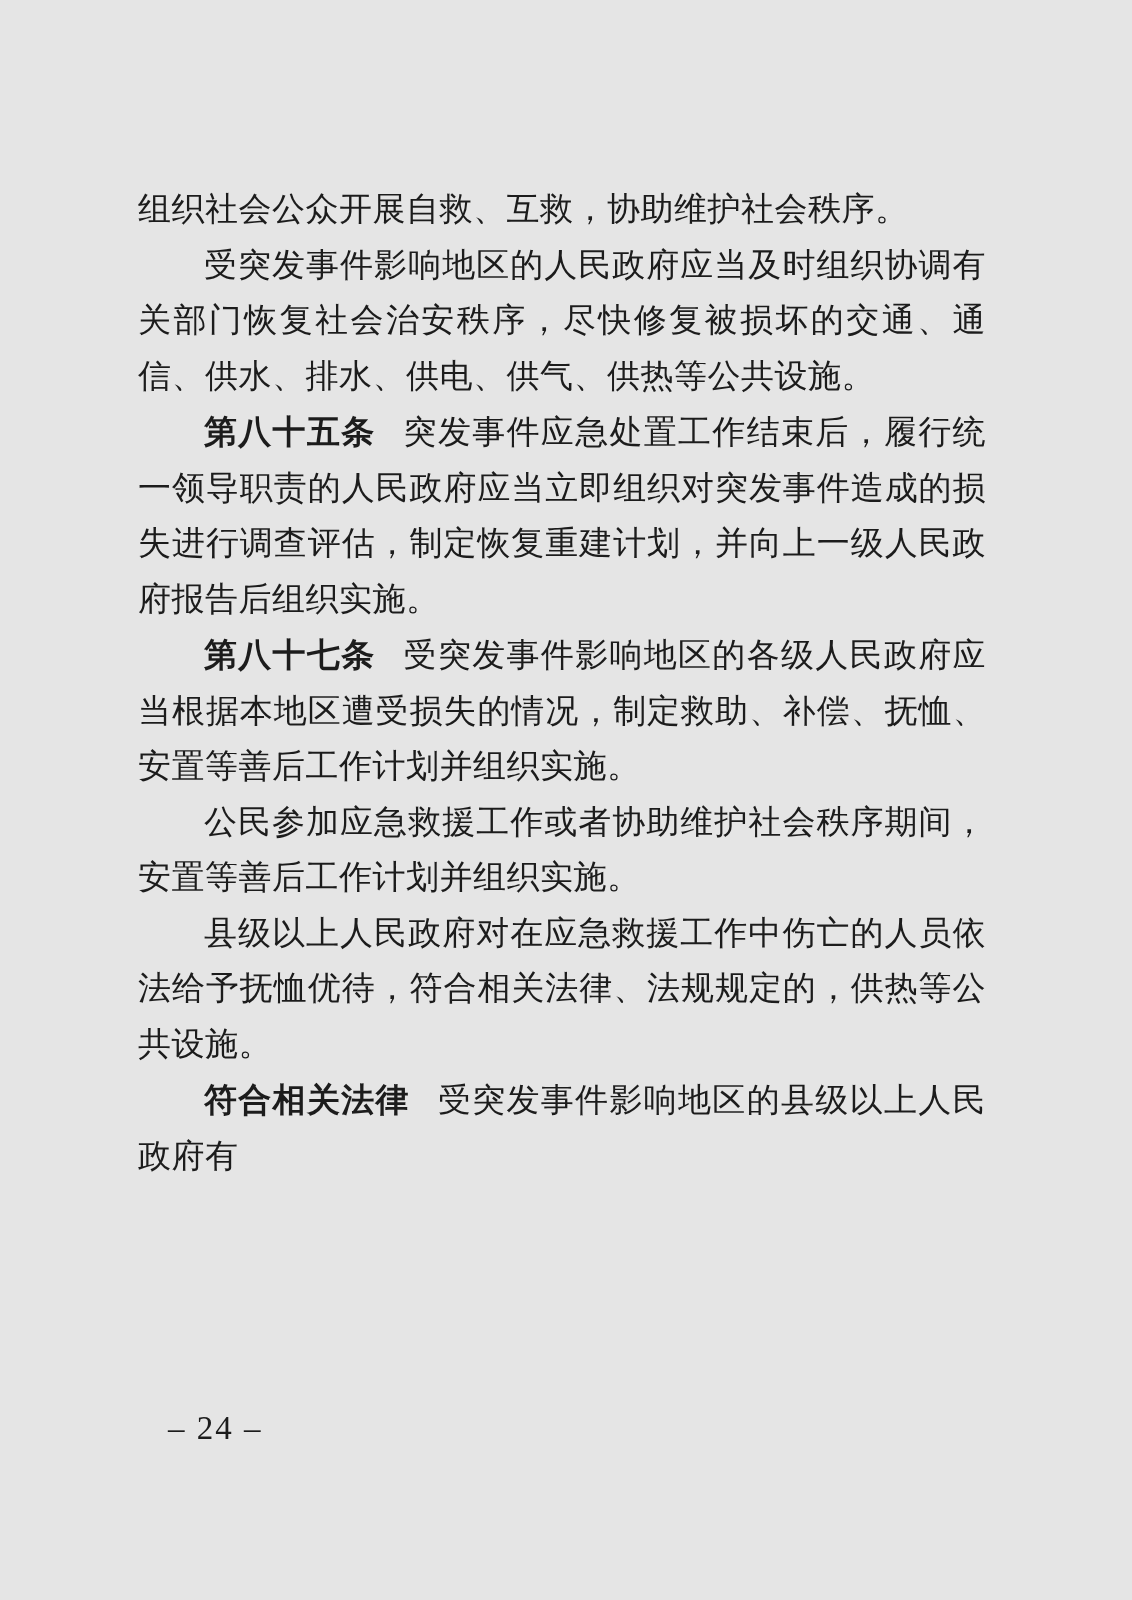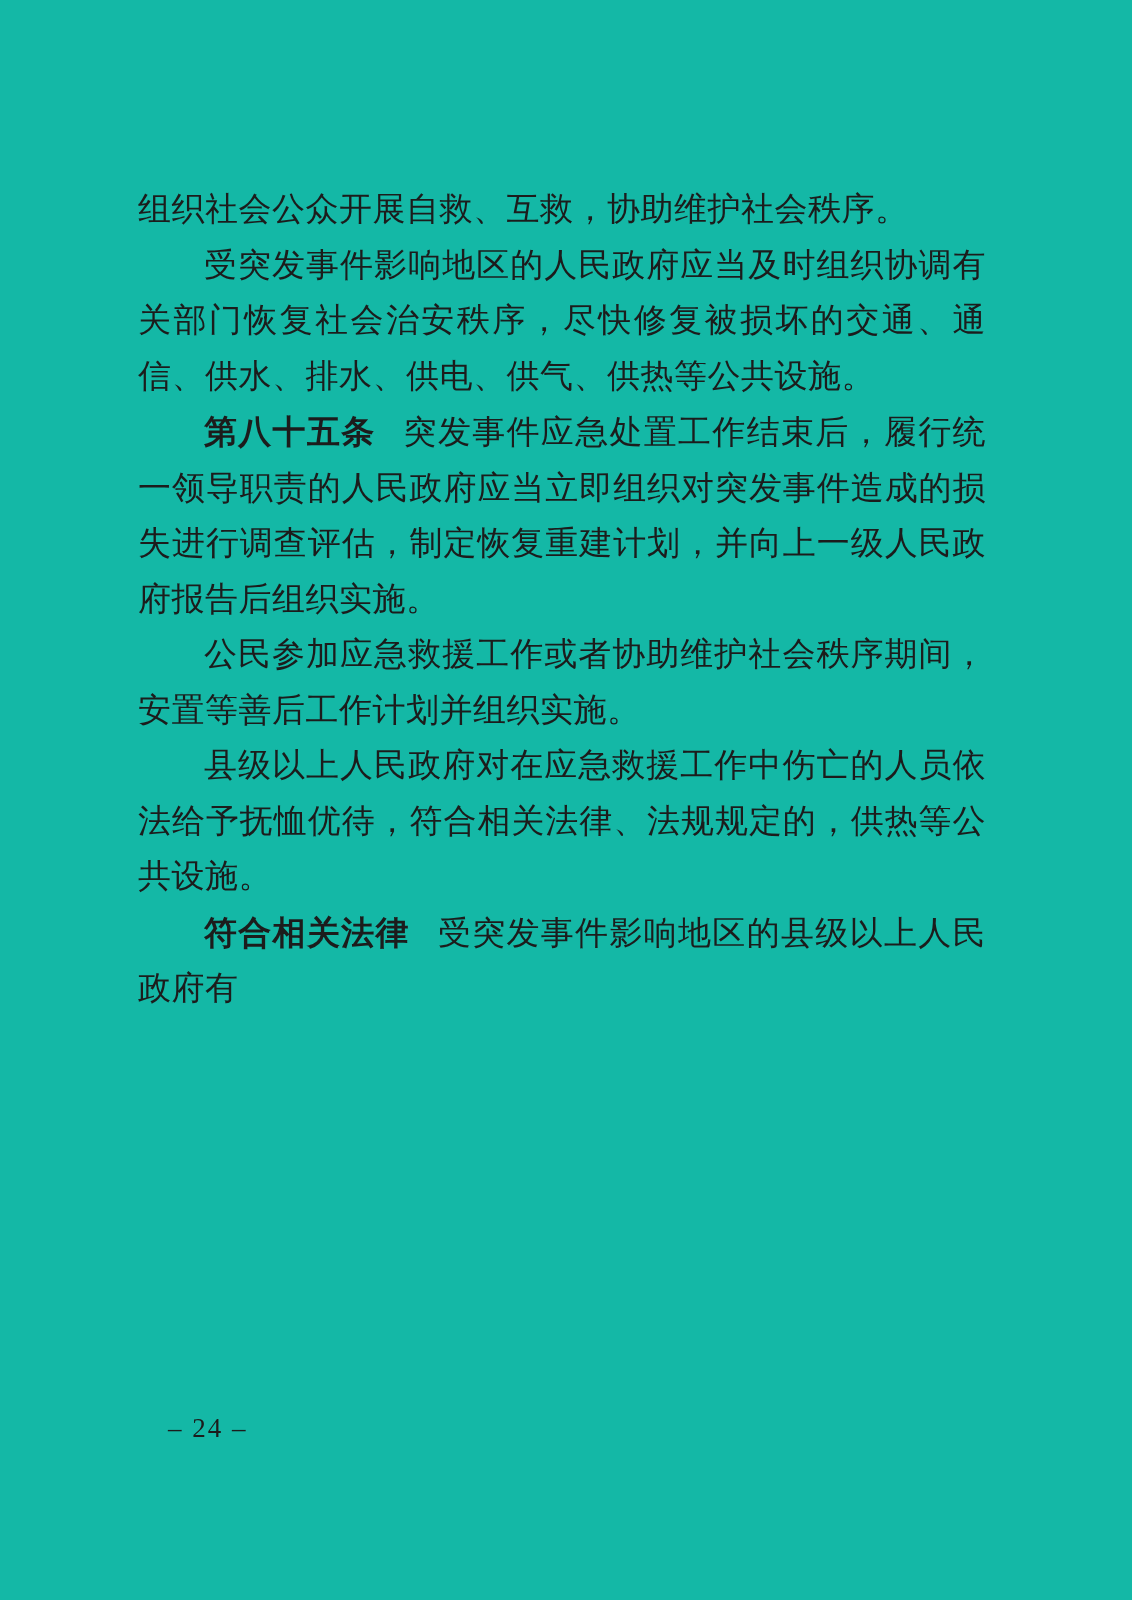--- a/index.html
+++ b/index.html
@@ -4,21 +4,21 @@
 <style>
   html, body {
     margin: 0;
     padding: 0;
     background: #ffffff;
   }
   .page {
     position: relative;
     width: 1132px;
     height: 1600px;
-    background: #14b8a6;
+    background: #e5e5e5;
     color: #1c1c1c;
     font-family: "Liberation Serif", serif;
     overflow: hidden;
   }
   .text-block {
     position: absolute;
     left: 138px;
     top: 182px;
     width: 848px;
     font-size: 33px;
@@ -36,33 +36,34 @@
   }
   .art-no {
     font-weight: bold;
     font-family: "Liberation Sans", sans-serif;
     margin-right: 0.85em;
   }
   .footer {
     position: absolute;
     left: 168px;
     top: 1404px;
-    font-size: 27px;
+    font-size: 33px;
     line-height: 48px;
     letter-spacing: 2px;
   }
 </style>
 </head>
 <body>
 
 <div class="page">
   <div class="text-block" id="text-block">
       <p class="para">组织社会公众开展自救、互救，协助维护社会秩序。</p>
       <p class="para indent">受突发事件影响地区的人民政府应当及时组织协调有关部门恢复社会治安秩序，尽快修复被损坏的交通、通信、供水、排水、供电、供气、供热等公共设施。</p>
       <p class="para indent"><b class="art-no">第八十五条</b>突发事件应急处置工作结束后，履行统一领导职责的人民政府应当立即组织对突发事件造成的损失进行调查评估，制定恢复重建计划，并向上一级人民政府报告后组织实施。</p>
+      <p class="para indent"><b class="art-no">第八十七条</b>受突发事件影响地区的各级人民政府应当根据本地区遭受损失的情况，制定救助、补偿、抚恤、安置等善后工作计划并组织实施。</p>
       <p class="para indent">公民参加应急救援工作或者协助维护社会秩序期间，安置等善后工作计划并组织实施。</p>
       <p class="para indent">县级以上人民政府对在应急救援工作中伤亡的人员依法给予抚恤优待，符合相关法律、法规规定的，供热等公共设施。</p>
       <p class="para indent"><b class="art-no">符合相关法律</b>受突发事件影响地区的县级以上人民政府有</p>
     </div>
   <div class="footer">
     <span>– 24 –</span>
   </div>
 </div>
 
 </body></html>

